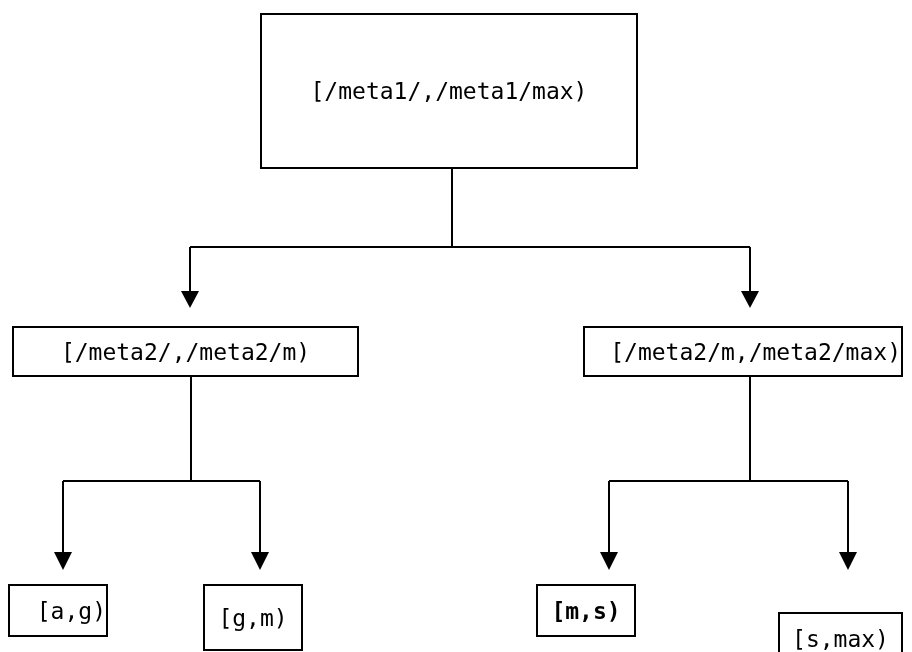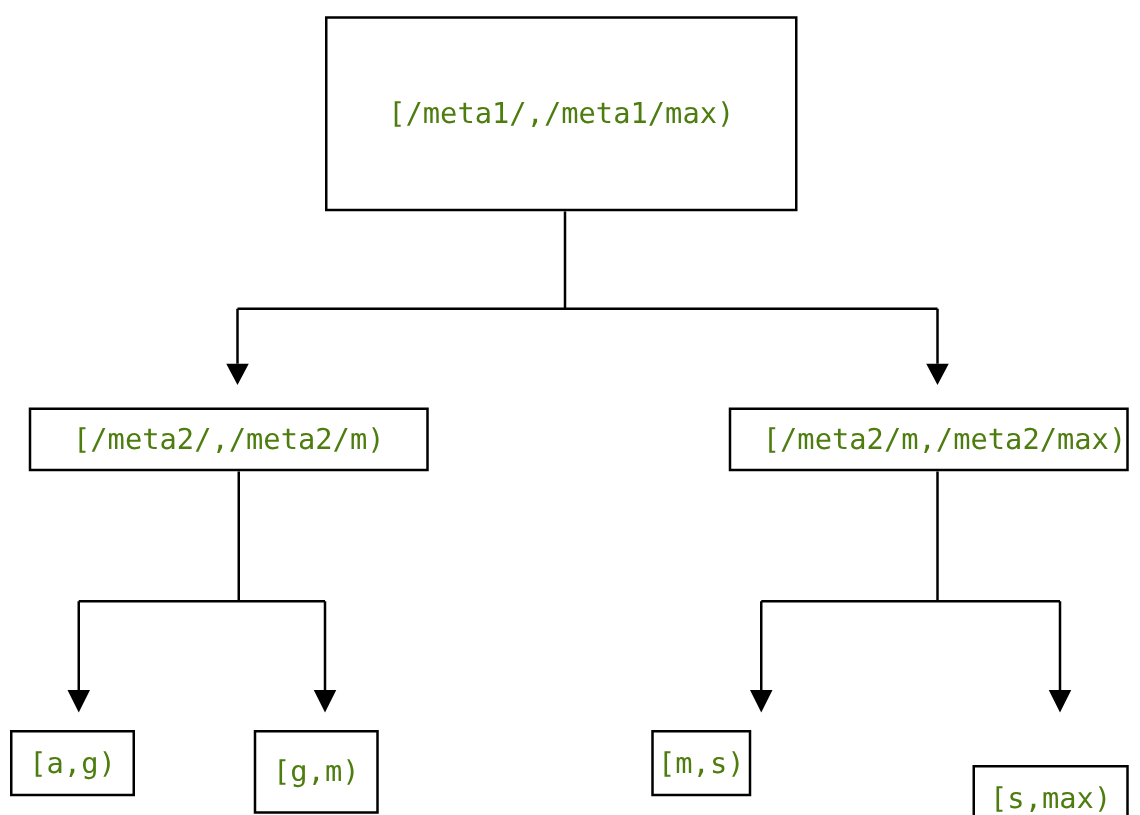--- a/index.html
+++ b/index.html
@@ -29,33 +29,33 @@
   }
   .arrowhead {
     fill: #000000;
     stroke: none;
   }
   .node {
     position: absolute;
     box-sizing: border-box;
     border: 2px solid #000000;
     background: #ffffff;
-    color: #4d7c0f;
+    color: #000000;
     display: flex;
     align-items: center;
     justify-content: center;
     font-size: 23px;
     white-space: nowrap;
   }
   .node-root   { left: 260px; top: 13px;  width: 378px; height: 156px; }
-  .node-mid-l  { left: 23px;  top: 326px; width: 320px; height: 51px; }
+  .node-mid-l  { left: 12px;  top: 326px; width: 347px; height: 51px; }
   .node-mid-r  { left: 583px; top: 326px; width: 320px; height: 51px; justify-content: flex-end; }
-  .node-leaf-1 { left: 8px;   top: 584px; width: 100px; height: 53px; }
+  .node-leaf-1 { left: 8px;   top: 584px; width: 100px; height: 53px; justify-content: flex-end; }
   .node-leaf-2 { left: 203px; top: 584px; width: 100px; height: 67px; }
-  .node-leaf-3 { left: 521px; top: 584px; width: 80px; height: 53px; }
+  .node-leaf-3 { left: 536px; top: 584px; width: 100px; height: 53px; font-weight: bold; }
   .node-leaf-4 { left: 778px; top: 584px; width: 125px; height: 53px; margin-top: 28px; }
 </style>
 </head>
 <body>
 
 <div class="canvas">
 
   <svg class="connector-layer" viewBox="0 0 912 652" xmlns="http://www.w3.org/2000/svg">
 
     <g>

